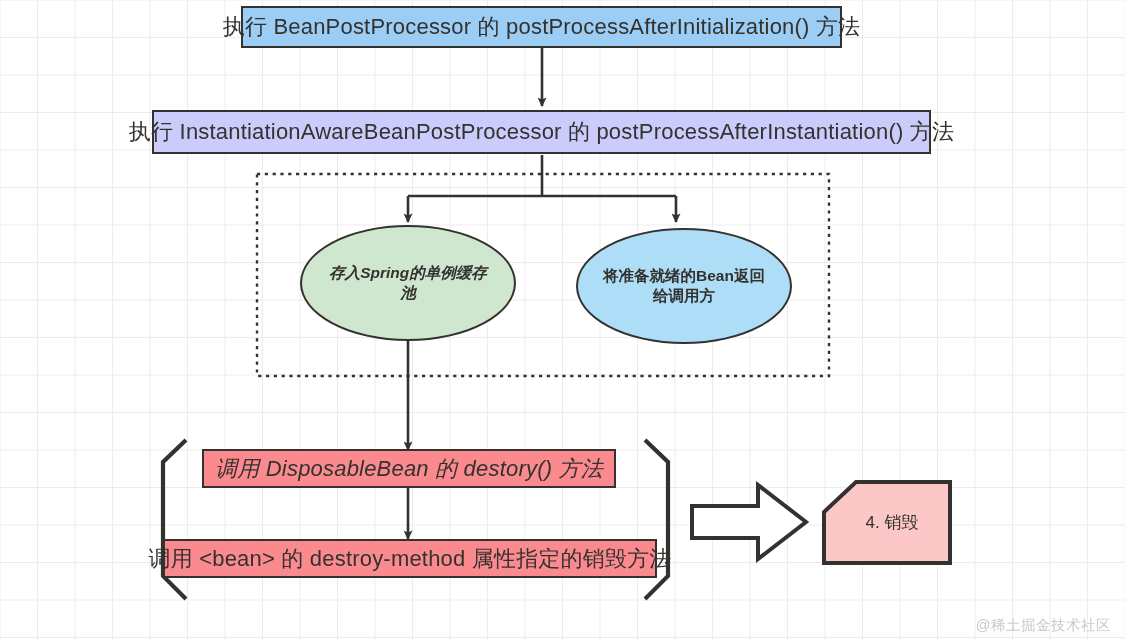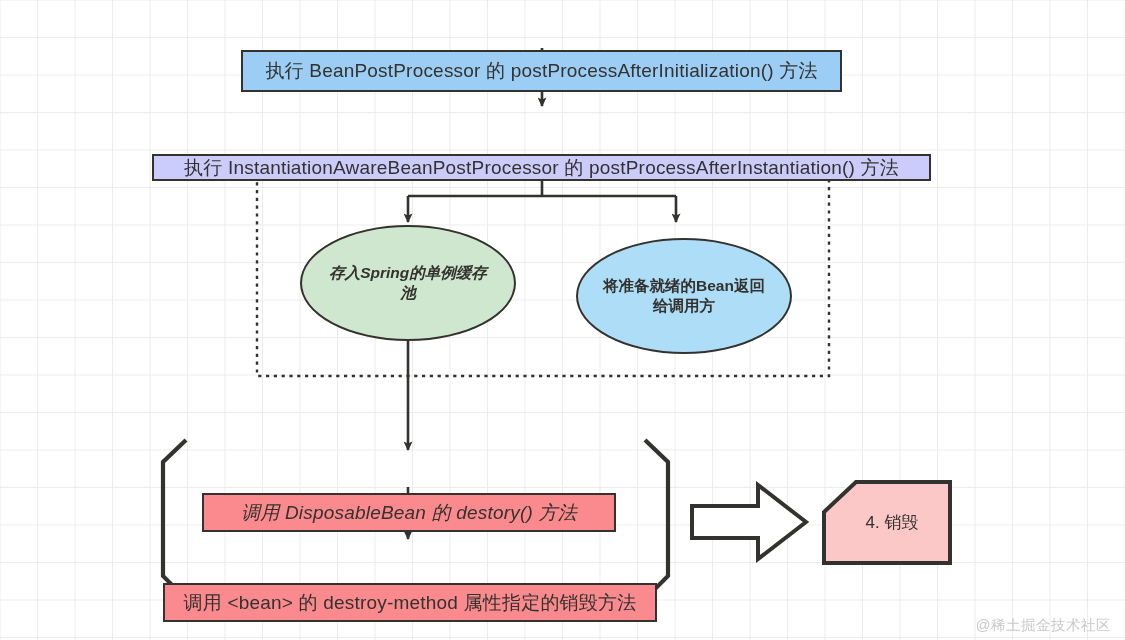--- a/index.html
+++ b/index.html
@@ -26,24 +26,23 @@
   .node {
     position: absolute;
     display: flex;
     align-items: center;
     justify-content: center;
     text-align: center;
     color: #33322e;
     border: 2px solid #33322e;
   }
   .proc {
-    font-size: 19px;
+    font-size: 22px;
     letter-spacing: 0.2px;
     white-space: nowrap;
-    margin-top: 44px;
   }
   .ellipse {
     border-radius: 50%;
     font-size: 15.5px;
     font-weight: bold;
     line-height: 1.32;
     border-width: 2.5px;
   }
   .ellipse span { display: block; padding: 0 16px; }
   .pentagon-wrap {
@@ -92,32 +91,32 @@
 
     <path d="M692,506 L758,506 L758,485 L806,522 L758,559 L758,538 L692,538 Z" fill="#ffffff" stroke="#33322e" stroke-width="4" stroke-linejoin="miter"></path>
 
     <path d="M856,482 L950,482 L950,563 L824,563 L824,512 Z" fill="#fbc7c7" stroke="#33322e" stroke-width="4" stroke-linejoin="miter"></path>
   </svg>
 
   <div class="node proc" style="left:241px; top:6px; width:601px; height:42px; background:#9ccdf5;">
     <span>执行 BeanPostProcessor 的 postProcessAfterInitialization() 方法</span>
   </div>
 
-  <div class="node proc" style="left:152px; top:110px; width:779px; height:27px; background:#ccccfc;">
+  <div class="node proc" style="left:152px; top:110px; width:779px; height:44px; background:#ccccfc;">
     <span>执行 InstantiationAwareBeanPostProcessor 的 postProcessAfterInstantiation() 方法</span>
   </div>
 
   <div class="node ellipse" style="left:300px; top:225px; width:216px; height:116px; background:#cfe6cf;font-style:italic;">
     <div>
       <span>存入Spring的单例缓存</span>
       <span>池</span>
     </div>
   </div>
 
-  <div class="node ellipse" style="left:576px; top:238px; width:216px; height:116px; background:#aeddf7;">
+  <div class="node ellipse" style="left:576px; top:228px; width:216px; height:116px; background:#aeddf7;">
     <div>
       <span>将准备就绪的Bean返回</span>
       <span>给调用方</span>
     </div>
   </div>
 
   <div class="node proc" style="left:202px; top:449px; width:414px; height:39px; background:#fb8a8f;font-style:italic;">
     <span>调用 DisposableBean 的 destory() 方法</span>
   </div>
 

